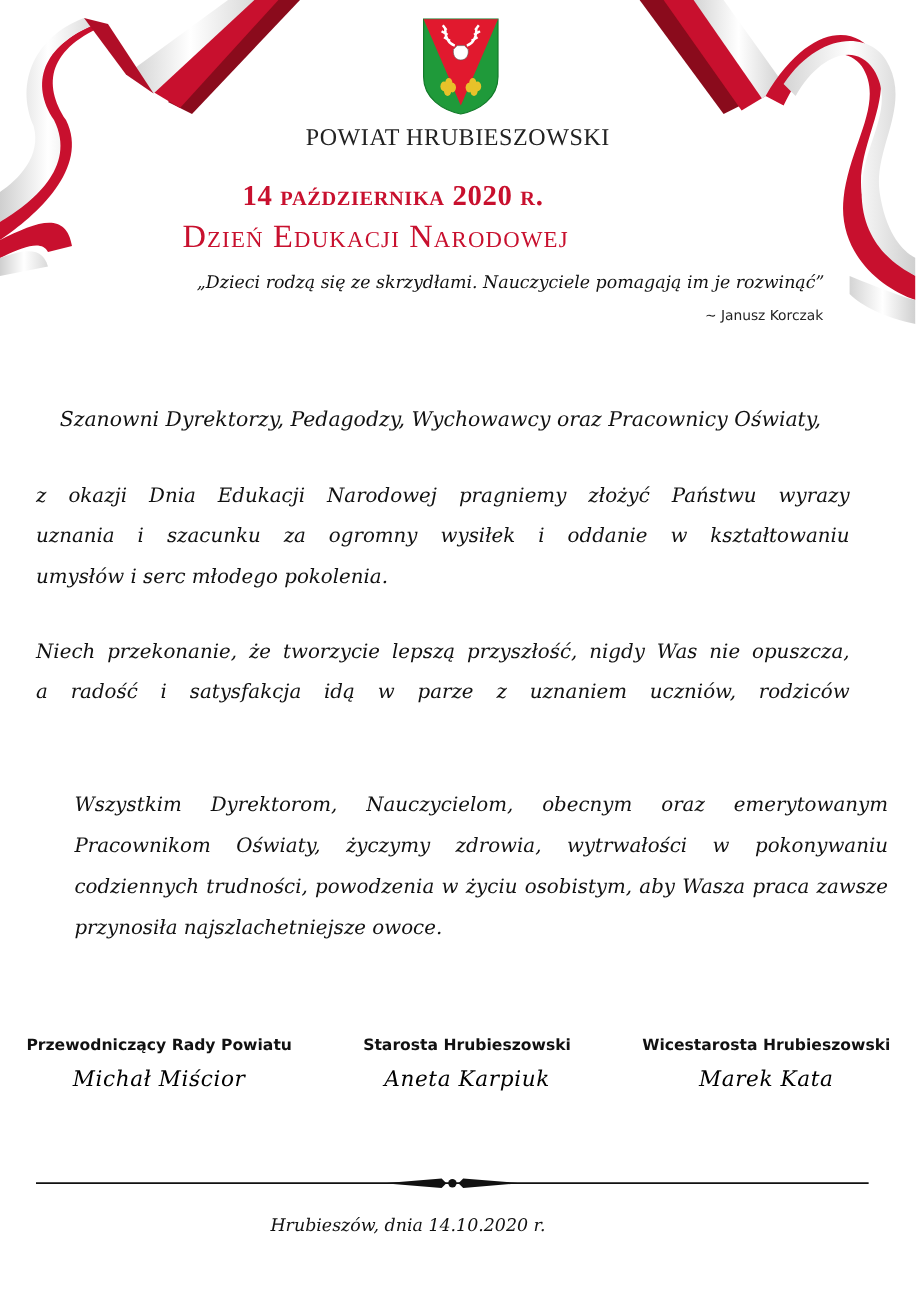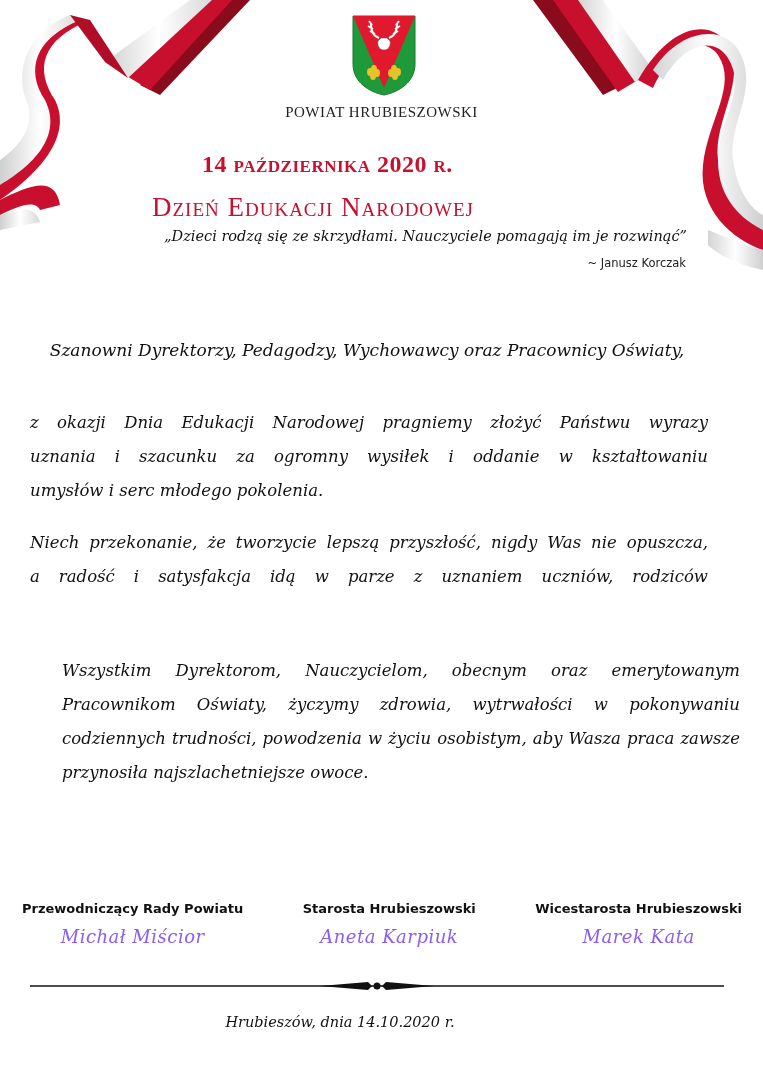--- a/index.html
+++ b/index.html
@@ -7,29 +7,29 @@
     width: 763px; height: 1080px; background: #ffffff; position: relative; overflow: hidden;
     font-family: "DejaVu Serif", serif; color: #111;
   }
   .ribbon { position: absolute; top: 0; }
   .ribbon.left { left: 0; width: 250px; height: 240px; }
   .ribbon.right { right: 0; width: 250px; height: 270px; }
 
   .crest { position: absolute; left: 351px; top: 14px; width: 66px; height: 82px; }
   .org-name {
     position: absolute; top: 104px; left: 0; width: 763px; text-align: center;
-    font-family: "Liberation Serif", serif; font-size: 15px; letter-spacing: 0.5px; color: #222;
+    font-family: "Liberation Serif", serif; font-size: 20px; letter-spacing: 0.5px; color: #222;
   }
   .date-title {
     position: absolute; top: 151px; left: 0; width: 655px; text-align: center;
     font-family: "Liberation Serif", serif; font-weight: bold; font-size: 24px; color: #c8102e;
     font-variant: small-caps; letter-spacing: 0.5px;
   }
   .event-title {
-    position: absolute; top: 192px; left: 0; width: 626px; text-align: center;
+    position: absolute; top: 182px; left: 0; width: 626px; text-align: center;
     font-family: "Liberation Serif", serif; font-size: 27px; color: #c8102e;
     font-variant: small-caps; letter-spacing: 1px;
   }
   .quote {
     position: absolute; top: 228px; left: 0; width: 763px; text-align: center;
     font-family: "DejaVu Serif", serif; font-style: italic; font-size: 14.5px; color: #111; margin-left: 44px;
   }
   .quote-author {
     position: absolute; top: 256px; right: 77px;
     font-family: "DejaVu Sans", sans-serif; font-size: 11.5px; color: #222;
@@ -39,31 +39,31 @@
     position: absolute; top: 340px; left: 0; width: 734px; text-align: center;
     font-family: "DejaVu Serif", serif; font-style: italic; font-size: 17px;
   }
   .para {
     position: absolute; left: 30px; width: 678px;
     font-family: "DejaVu Serif", serif; font-style: italic; font-size: 16.5px;
     line-height: 34px; text-align: justify; text-align-last: left;
   }
   .para .ln { display: block; text-align: justify; text-align-last: justify; white-space: nowrap; }
   .para .ln.last { text-align-last: left; }
-  .p1 { top: 396px; margin-top: 10px; }
+  .p1 { top: 396px; }
   .p2 { top: 526px; }
   .p3 { top: 654px; margin-left: 32px; }
 
   .signatures {
     position: absolute; top: 864px; left: 22px; width: 720px; display: flex; justify-content: space-between;
   }
-  .sig { text-align: center; margin-top: 37px; }
+  .sig { text-align: center; }
   .sig-title { font-family: "DejaVu Sans", sans-serif; font-weight: bold; font-size: 13px; color: #111; white-space: nowrap; }
   .sig-name {
-    font-family: "DejaVu Serif", serif; font-style: italic; font-size: 18px; color: #8b5cf6; margin-top: 10px;
+    font-family: "DejaVu Serif", serif; font-style: italic; font-size: 18px; color: #000000; margin-top: 10px;
     letter-spacing: 0.5px;
   }
   .divider { position: absolute; left: 30px; top: 978px; width: 694px; height: 16px; }
   .place-date {
     position: absolute; top: 1014px; left: 0; width: 680px; text-align: center;
     font-family: "DejaVu Serif", serif; font-style: italic; font-size: 14.5px;
   }
 </style>
 </head>
 <body>

